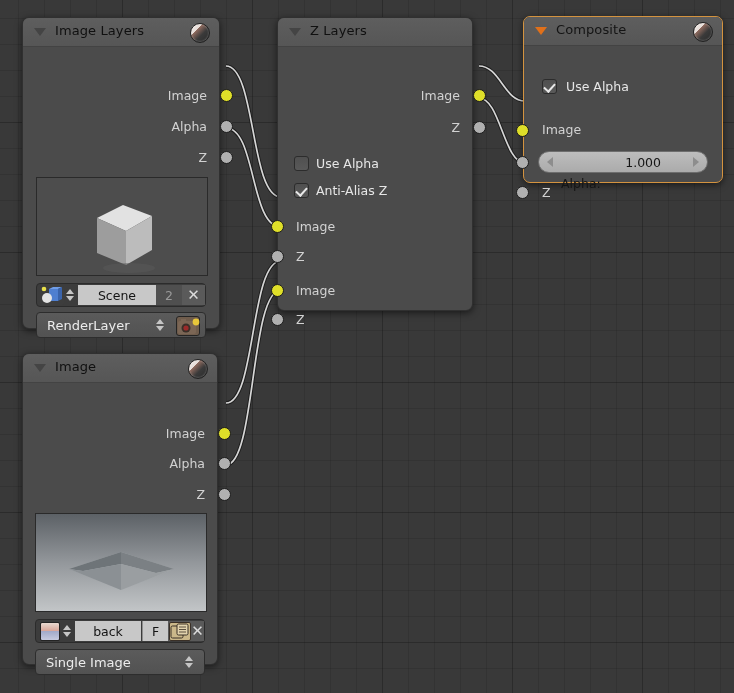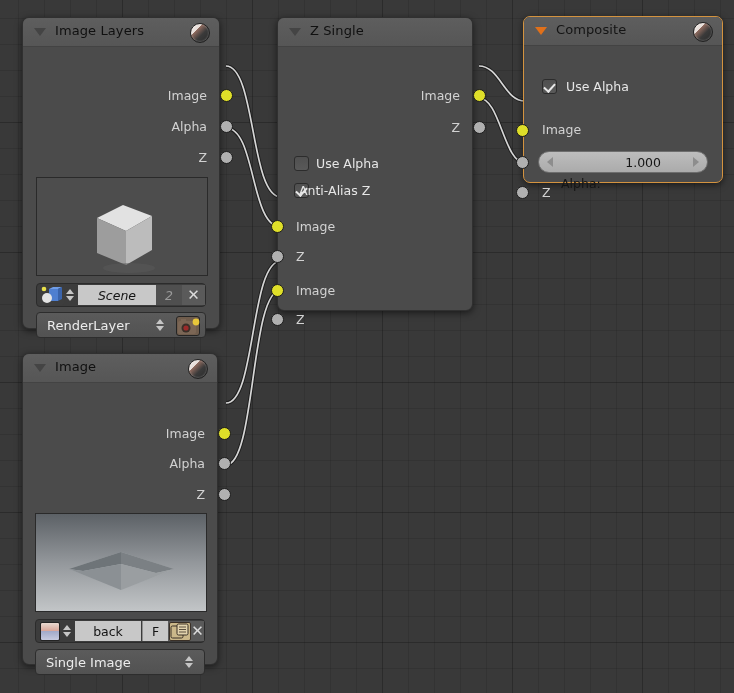--- a/index.html
+++ b/index.html
@@ -206,21 +206,21 @@
         <div class="cube-scene">
           <svg width="170" height="97" viewBox="0 0 170 97">
             <polygon points="60,40 86,27 115,38 89,53" fill="#e2e2e2"></polygon>
             <polygon points="60,40 89,53 89,87 60,75" fill="#9d9d9d"></polygon>
             <polygon points="89,53 115,38 115,72 89,87" fill="#bcbcbc"></polygon>
             <ellipse cx="92" cy="90" rx="26" ry="5" fill="#595959" opacity="0.55"></ellipse>
           </svg>
         </div>
       </div>
 
-      <div class="bar" style="left:13px;top:236px;width:170px;font-style:italic;">
+      <div class="bar" style="left:13px;top:236px;width:170px;">
         <div class="scene-ic" style="left:3px;top:2px;">
           <svg width="24" height="19" viewBox="0 0 24 19">
             <rect x="9" y="3" width="9" height="12" fill="#4f7fd0"></rect>
             <polygon points="9,3 13,1 22,1 18,3" fill="#6f9de8"></polygon>
             <polygon points="18,3 22,1 22,13 18,15" fill="#3a63aa"></polygon>
             <circle cx="7" cy="12" r="5" fill="#e4e4e4"></circle>
             <circle cx="4" cy="3" r="2.3" fill="#e8e04a"></circle>
           </svg>
         </div>
         <div class="updown" style="left:28px;top:4px;height:14px;">
@@ -249,35 +249,35 @@
             <circle cx="19" cy="5" r="3.4" fill="#e8c63a"></circle>
           </svg>
         </div>
       </div>
     </div>
   </div>
 
   <div class="node" style="left:277px;top:17px;width:196px;height:294px;">
     <div class="node-header">
       <div class="tri"></div>
-      <div class="title">Z Single</div>
+      <div class="title">Z Layers</div>
     </div>
     <div class="node-body">
 
       <div class="sock img" style="left:195px;top:42px;"></div>
       <div class="row-label out" style="right:12px;top:41px;">Image</div>
 
       <div class="sock val" style="left:195px;top:74px;"></div>
       <div class="row-label out" style="right:12px;top:73px;">Z</div>
 
       <div class="chk" style="left:16px;top:109px;"></div>
       <div class="chk-label" style="left:38px;top:109px;">Use Alpha</div>
 
       <div class="chk on" style="left:16px;top:136px;"></div>
-      <div class="chk-label" style="left:21px;top:136px;">Anti-Alias Z</div>
+      <div class="chk-label" style="left:38px;top:136px;">Anti-Alias Z</div>
 
       <div class="sock img" style="left:-7px;top:173px;"></div>
       <div class="row-label" style="left:18px;top:172px;">Image</div>
 
       <div class="sock val" style="left:-7px;top:203px;"></div>
       <div class="row-label" style="left:18px;top:202px;">Z</div>
 
       <div class="sock img" style="left:-7px;top:237px;"></div>
       <div class="row-label" style="left:18px;top:236px;">Image</div>
 

